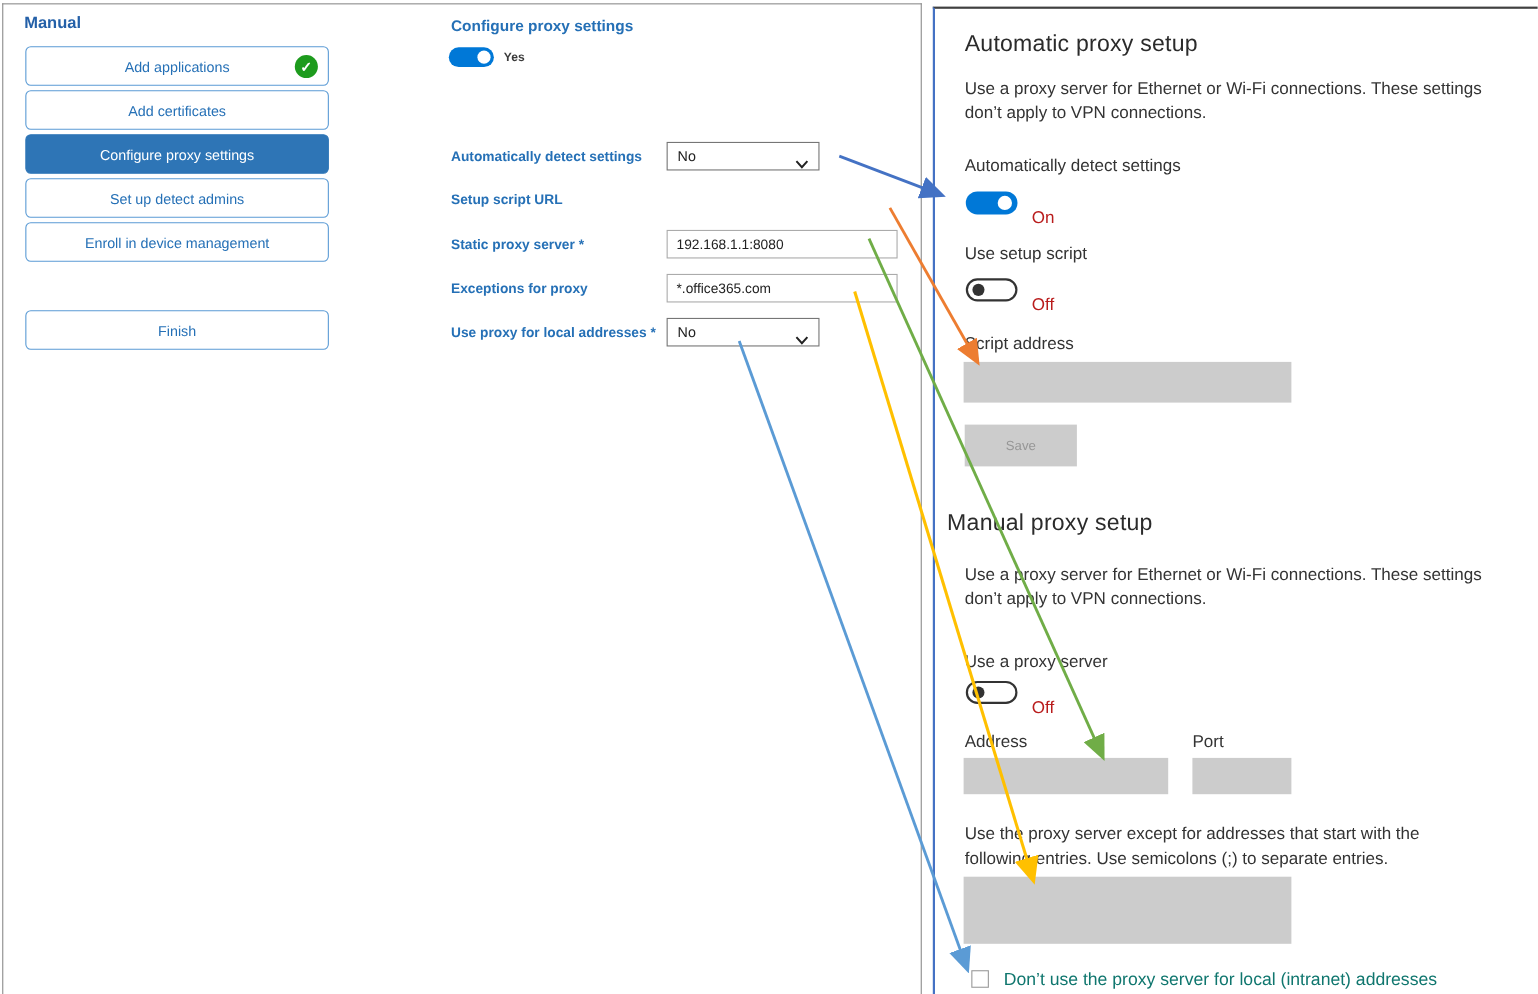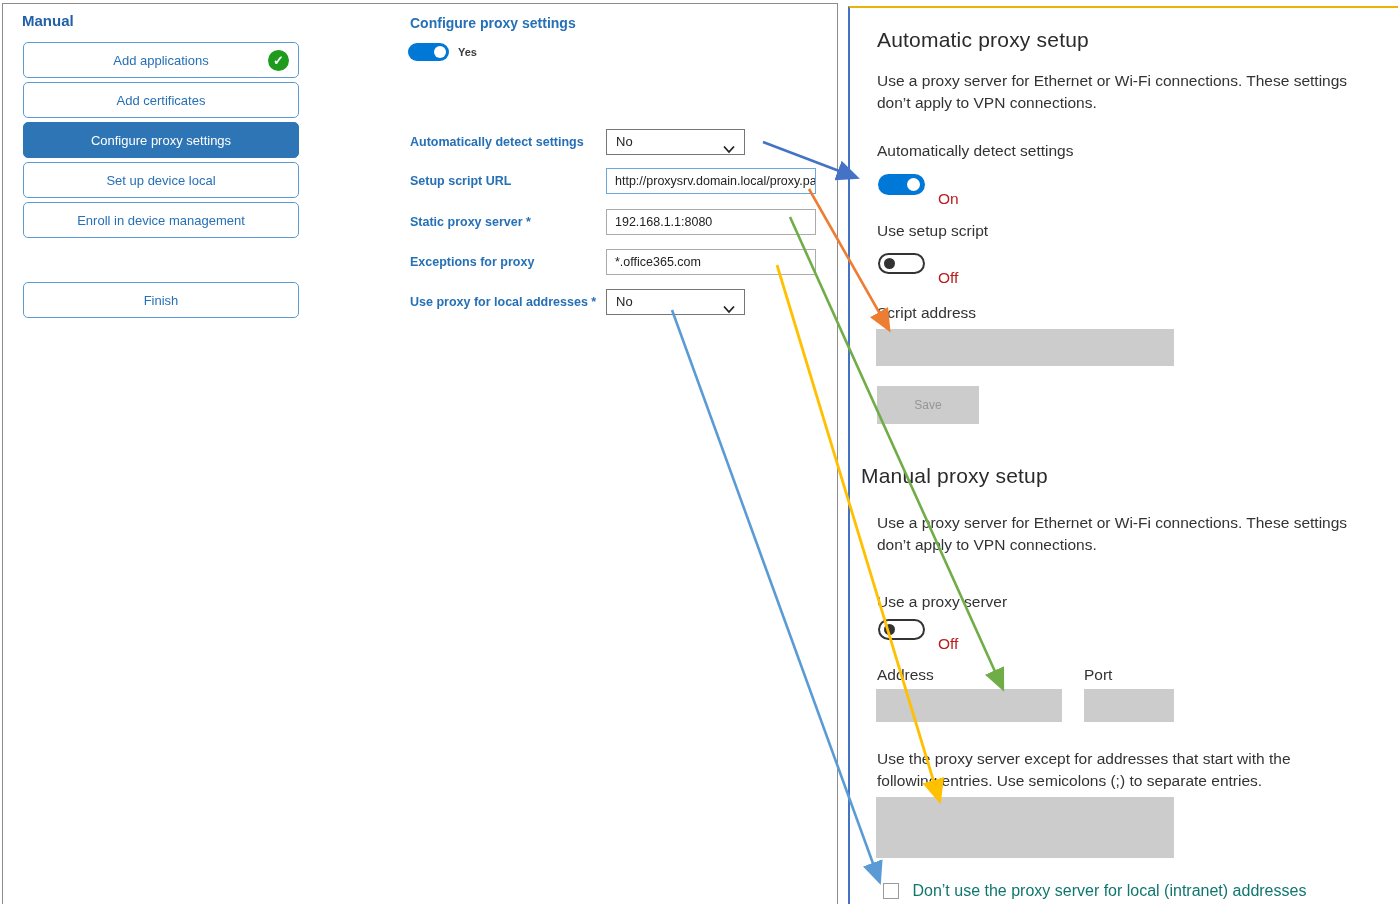--- a/index.html
+++ b/index.html
@@ -34,21 +34,21 @@
   .f-select { position:absolute; left:606px; width:139px; height:26px; border:1px solid #767676;
     background:#fff; font-size:13px; color:#222; line-height:24px; padding-left:9px; cursor:pointer; }
   .f-select .chev { position:absolute; right:9px; top:8px; }
   .f-input { position:absolute; left:606px; width:210px; height:26px; border:1px solid #ababab;
     background:#fff; font-size:12.5px; color:#222; padding-left:8px;
     font-family:"Liberation Sans", sans-serif; outline:none; }
   .f-input.focused { border:1px solid #6da8dc; }
 
   
   .settings-panel { position:absolute; left:848px; top:6px; width:550px; height:898px;
-    border-left:2px solid #4472c4; border-top:2px solid #eab308; background:#fff; color:#333; }
+    border-left:2px solid #4472c4; border-top:2px solid #404040; background:#fff; color:#333; }
   .settings-panel > div { position:absolute; }
   .s-h { font-size:21px; font-weight:300; color:#2b2b2b; letter-spacing:0.2px; }
   .s-body { font-size:15.5px; color:#333; line-height:22px; white-space:pre-line; }
   .s-label { font-size:15.5px; color:#333; }
   .toggle-lg { width:47px; height:21px; border-radius:11px; position:relative; cursor:pointer; }
   .toggle-lg.on { background:#0078d7; }
   .toggle-lg.on .knob { position:absolute; right:5px; top:4px; width:13px; height:13px; border-radius:50%; background:#fff; }
   .toggle-lg.off { background:#fff; border:2px solid #333; }
   .toggle-lg.off .knob { position:absolute; left:4px; top:3px; width:11px; height:11px; border-radius:50%; background:#333; }
   .toggle-state { position:absolute; left:60px; top:0px; font-size:15.5px; color:#b91c1c;margin-top:14px; }
@@ -76,21 +76,21 @@
     <span>Add applications</span>
     <span class="check-badge">✓</span>
   </div>
   <div class="step-btn" style="top:82px">
     <span>Add certificates</span>
   </div>
   <div class="step-btn active" style="top:122px">
     <span>Configure proxy settings</span>
   </div>
   <div class="step-btn" style="top:162px">
-    <span>Set up device local</span>
+    <span>Set up detect admins</span>
   </div>
   <div class="step-btn" style="top:202px">
     <span>Enroll in device management</span>
   </div>
   <div class="step-btn" style="top:282px">
     <span>Finish</span>
   </div>
 
   <div class="form-title">Configure proxy settings</div>
   <div class="toggle-sm">
@@ -102,21 +102,20 @@
   <div class="f-select" style="top:129px">
     <span>No</span>
     <span class="chev">
       <svg width="12" height="9" viewBox="0 0 12 9">
           <polyline points="1,1.5 6,7 11,1.5" fill="none" stroke="#222" stroke-width="1.8"></polyline>
         </svg>
     </span>
   </div>
 
   <div class="f-label" style="top:168px">Setup script URL</div>
-  <input class="f-input focused" style="top: 168px;" value="http://proxysrv.domain.local/proxy.pa">
 
   <div class="f-label" style="top:209px">Static proxy server *</div>
   <input class="f-input" style="top: 209px;" value="192.168.1.1:8080">
 
   <div class="f-label" style="top:249px">Exceptions for proxy</div>
   <input class="f-input" style="top: 249px;" value="*.office365.com">
 
   <div class="f-label" style="top:289px">Use proxy for local addresses *</div>
   <div class="f-select" style="top:289px">
     <span>No</span>

